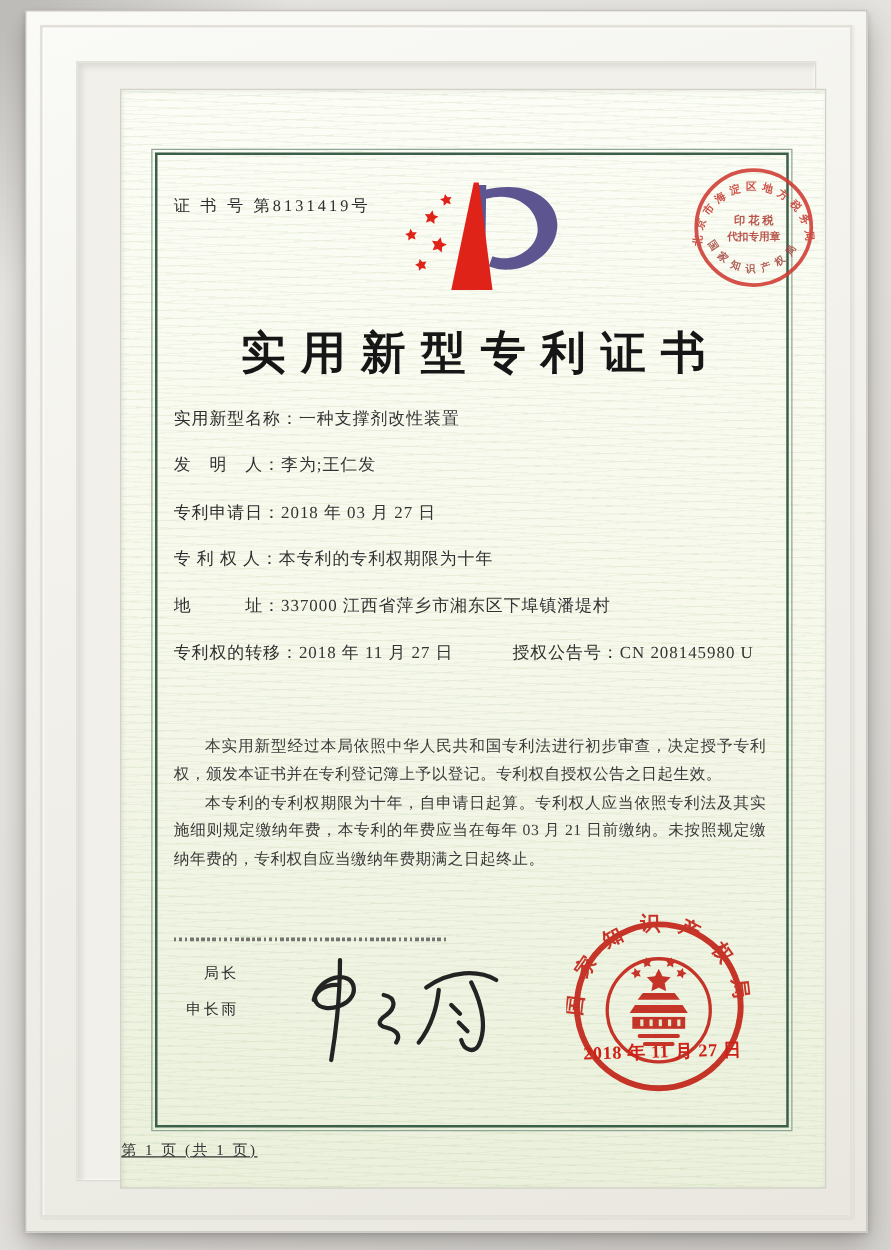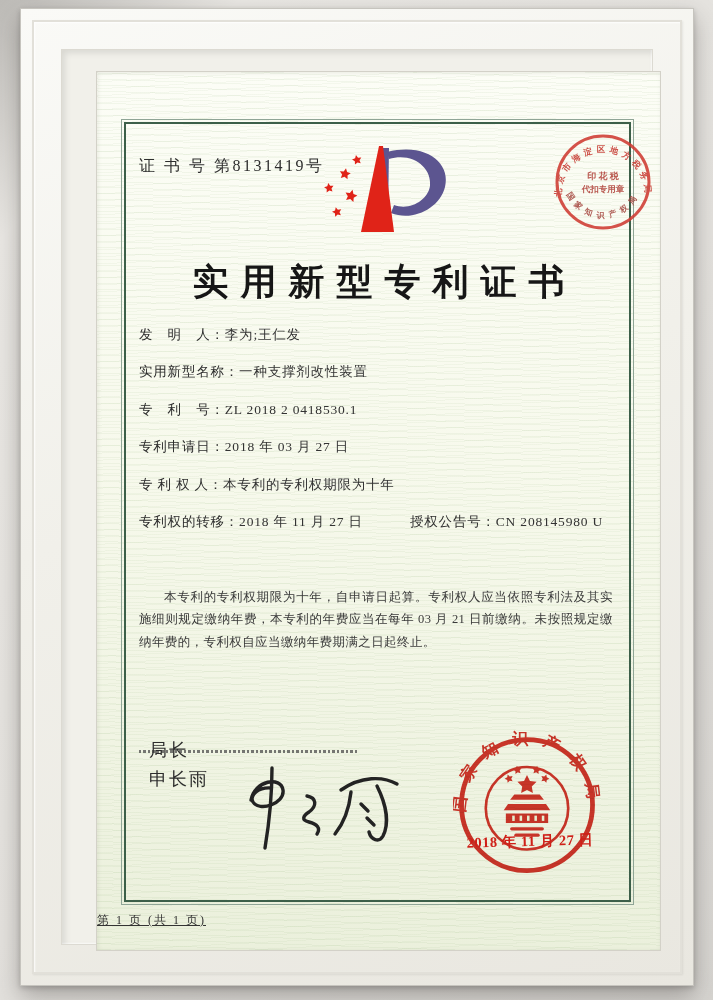--- a/index.html
+++ b/index.html
@@ -29,41 +29,41 @@
       repeating-linear-gradient(-3deg,rgba(148,182,126,.08) 0 1px,transparent 1px 7px),
       linear-gradient(180deg,#fcfdf6 0%,#f7f9ec 45%,#ebf0dc 100%);
     border:1px solid #d3d1c8;
     box-shadow:inset 1px 1px 4px rgba(90,90,70,.12);
   }
   .inner-border{
     position:absolute;left:27px;top:50px;width:503px;height:776px;
     border:2px solid #3c5f49;outline:1px solid #8fa596;outline-offset:2px;
   }
   .cert-no{
-    position:absolute;left:42px;top:84px;font-size:16px;letter-spacing:2.5px;color:#2e2e2e;
+    position:absolute;left:42px;top:84px;font-size:13px;letter-spacing:2.5px;color:#2e2e2e;
   }
   .logo{position:absolute;left:198px;top:70px;width:172px;height:98px;}
   .tax-seal{position:absolute;left:456px;top:60px;width:100px;height:100px;opacity:.88;}
   .title{
     position:absolute;left:0;top:186px;width:100%;text-align:center;
     font-size:36px;letter-spacing:12px;color:#161616;font-weight:600;text-indent:12px;
   }
   .fields{position:absolute;left:42px;top:254px;width:474px;}
   .field-row{position:relative;height:37.4px;font-size:13.5px;color:#2d2d2d;letter-spacing:.8px;white-space:nowrap;}
   .f-label{color:#2d2d2d;}
   .f-value{color:#333;}
   .grant-right{position:absolute;left:235px;top:0;margin-left:36px;}
   .paras{position:absolute;left:42px;top:514px;width:474px;font-size:12.5px;line-height:22.4px;color:#3a3a3a;text-align:justify;letter-spacing:.4px;}
   .paras p{margin:0;text-indent:2em;}
   .microline{
     position:absolute;left:42px;top:678px;width:218px;height:3px;
     background:repeating-linear-gradient(90deg,#4c4c4c 0 2px,transparent 2px 4px,#4c4c4c 4px 7px,transparent 7px 9px);
     opacity:.75;
   }
-  .signer{position:absolute;left:52px;top:664px;font-size:18px;line-height:29px;color:#2c2c2c;letter-spacing:2px;}
+  .signer{position:absolute;left:52px;top:692px;font-size:12px;line-height:29px;color:#2c2c2c;letter-spacing:2px;text-align:right;}
   .signature{position:absolute;left:128px;top:686px;width:195px;height:100px;}
   .ipo-seal{position:absolute;left:356px;top:658px;width:148px;height:148px;opacity:.93;mix-blend-mode:multiply;}
   .seal-date{
     position:absolute;left:338px;top:760px;width:190px;text-align:center;
     color:#cf2018;font-weight:bold;font-size:14.5px;letter-spacing:.5px;transform:rotate(-1.5deg);
   }
   .footer{position:absolute;left:0;top:840px;width:100%;text-align:left;font-size:12px;letter-spacing:2px;color:#333;text-decoration:underline;}
 </style>
 </head>
 <body>
@@ -110,43 +110,44 @@
         <textPath href="#arcBot" startOffset="50%" text-anchor="middle">国家知识产权局</textPath>
       </text>
       <text x="50" y="47" text-anchor="middle" font-size="9" fill="#b04038" font-weight="bold">印 花 税</text>
       <text x="50" y="60" text-anchor="middle" font-size="8.5" fill="#b04038" font-weight="bold">代扣专用章</text>
     </svg>
 
     <div class="title">实用新型专利证书</div>
 
     <div class="fields">
       <div class="field-row">
+        <span class="f-label">实用新型名称：</span><span class="f-value">一种支撑剂改性装置</span>
+      </div>
+      <div class="field-row">
         <span class="f-label">发　明　人：</span><span class="f-value">李为;王仁发</span>
       </div>
       <div class="field-row">
-        <span class="f-label">实用新型名称：</span><span class="f-value">一种支撑剂改性装置</span>
-      </div>
-      <div class="field-row">
-        <span class="f-label">专　利　号：</span><span class="f-value">ZL 2018 2 0418530.1</span>
-      </div>
-      <div class="field-row">
         <span class="f-label">专利申请日：</span><span class="f-value">2018 年 03 月 27 日</span>
       </div>
       <div class="field-row">
         <span class="f-label">专 利 权 人：</span><span class="f-value">本专利的专利权期限为十年</span>
+      </div>
+      <div class="field-row">
+        <span class="f-label">地　　　址：</span><span class="f-value">337000 江西省萍乡市湘东区下埠镇潘堤村</span>
       </div>
       <div class="field-row">
         <span class="f-label">专利权的转移：</span><span class="f-value">2018 年 11 月 27 日</span>
         <span class="grant-right">
           <span class="f-label">授权公告号：</span><span class="f-value">CN 208145980 U</span>
         </span>
       </div>
     </div>
 
     <div class="paras">
+      <p>本实用新型经过本局依照中华人民共和国专利法进行初步审查，决定授予专利权，颁发本证书并在专利登记簿上予以登记。专利权自授权公告之日起生效。</p>
       <p>本专利的专利权期限为十年，自申请日起算。专利权人应当依照专利法及其实施细则规定缴纳年费，本专利的年费应当在每年 03 月 21 日前缴纳。未按照规定缴纳年费的，专利权自应当缴纳年费期满之日起终止。</p>
     </div>
 
     <div class="microline"></div>
 
     <div class="signer">
       <div>局长</div>
       <div>申长雨</div>
     </div>
 

